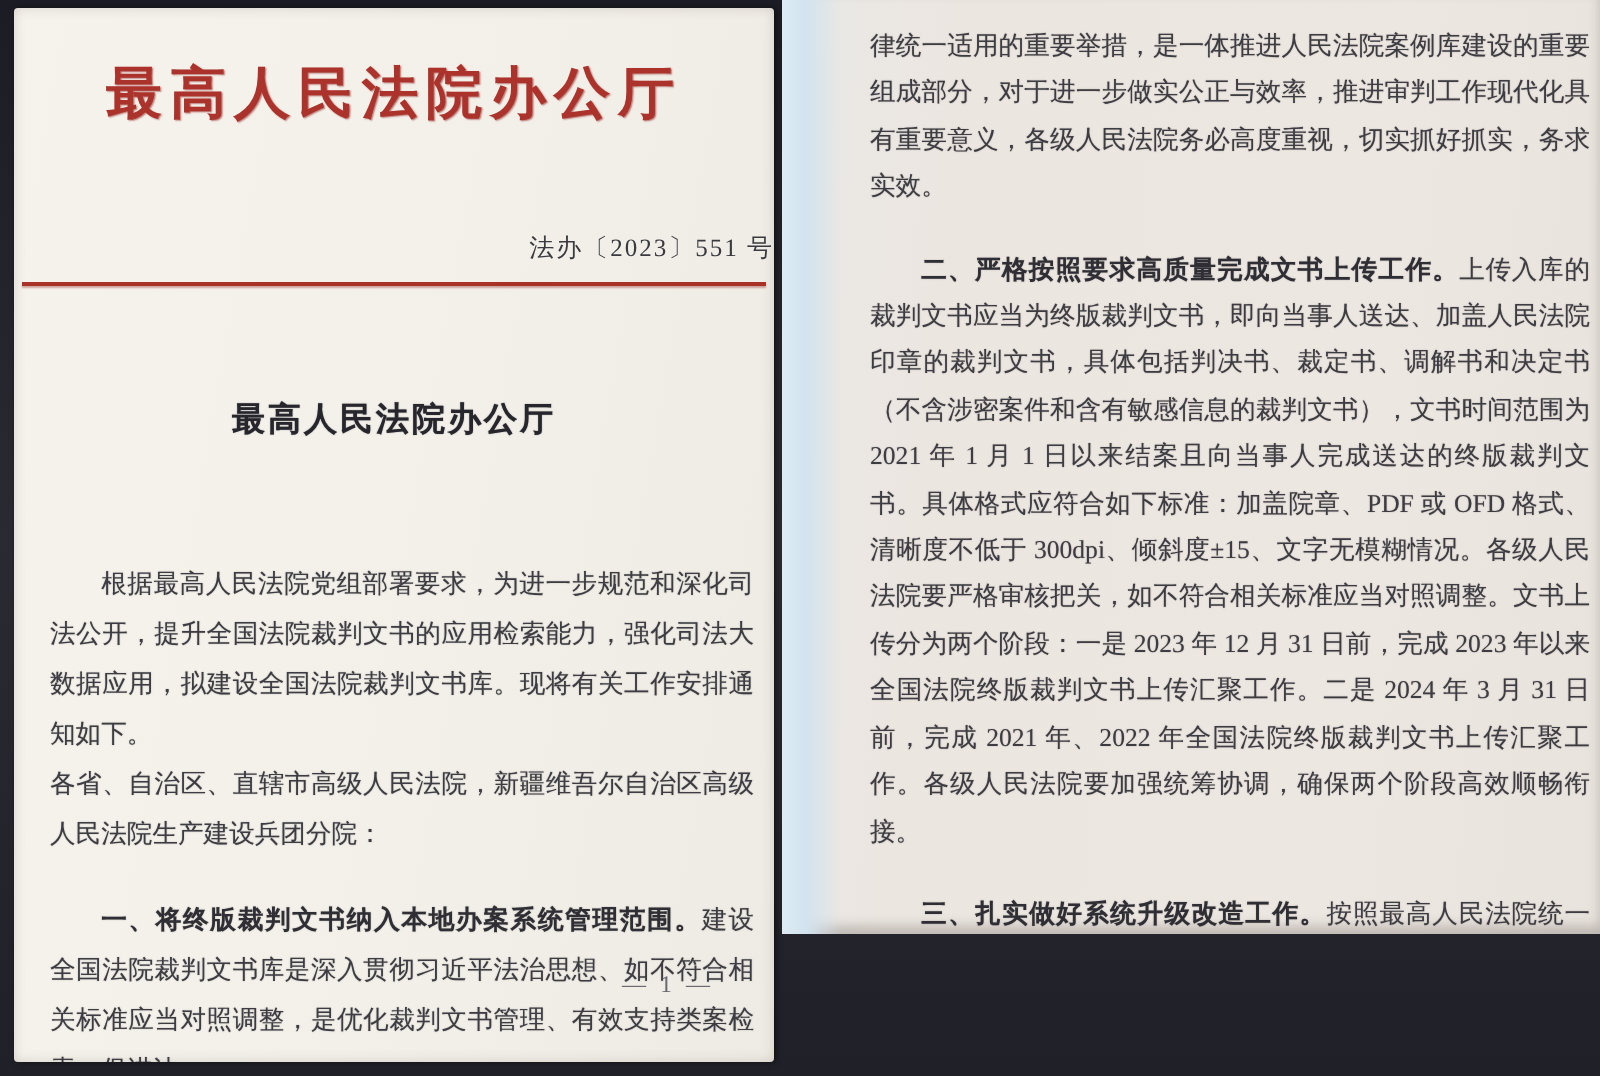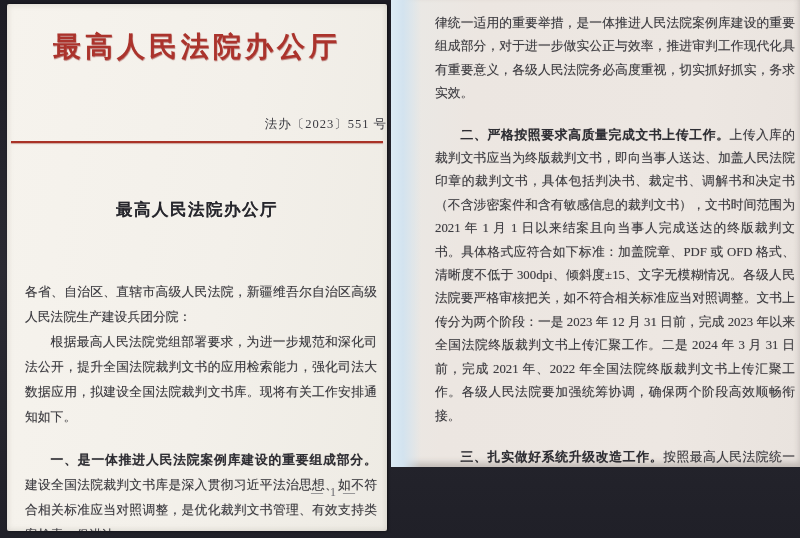--- a/index.html
+++ b/index.html
@@ -129,23 +129,23 @@
 <div class="stage">
 
   <div class="page page-left">
     <div class="red-header">最高人民法院办公厅</div>
     <div class="doc-number">法办〔2023〕551 号</div>
     <div class="red-rule"></div>
     <div class="doc-title">
       <div>最高人民法院办公厅</div>
     </div>
     <div class="body body-left">
+      <p class="para indent"><span>根据最高人民法院党组部署要求，为进一步规范和深化司法公开，提升全国法院裁判文书的应用检索能力，强化司法大数据应用，拟建设全国法院裁判文书库。现将有关工作安排通知如下。</span></p>
       <p class="para"><span>各省、自治区、直辖市高级人民法院，新疆维吾尔自治区高级人民法院生产建设兵团分院：</span></p>
-      <p class="para indent"><span>根据最高人民法院党组部署要求，为进一步规范和深化司法公开，提升全国法院裁判文书的应用检索能力，强化司法大数据应用，拟建设全国法院裁判文书库。现将有关工作安排通知如下。</span></p>
-      <p class="para indent sect"><span class="run-bold">一、是一体推进人民法院案例库建设的重要组成部分。</span><span>建设全国法院裁判文书库是深入贯彻习近平法治思想、如不符合相关标准应当对照调整，是优化裁判文书管理、有效支持类案检索、促进法</span></p>
+      <p class="para indent sect"><span class="run-bold">一、将终版裁判文书纳入本地办案系统管理范围。</span><span>建设全国法院裁判文书库是深入贯彻习近平法治思想、如不符合相关标准应当对照调整，是优化裁判文书管理、有效支持类案检索、促进法</span></p>
     </div>
     <div class="pagenum pagenum-left">— 1 —</div>
   </div>
 
   <div class="page page-right">
     <div class="edge-strip"></div>
     <div class="body body-right">
       <p class="para"><span>律统一适用的重要举措，是一体推进人民法院案例库建设的重要组成部分，对于进一步做实公正与效率，推进审判工作现代化具有重要意义，各级人民法院务必高度重视，切实抓好抓实，务求实效。</span></p>
       <p class="para indent sect"><span class="run-bold">二、严格按照要求高质量完成文书上传工作。</span><span>上传入库的裁判文书应当为终版裁判文书，即向当事人送达、加盖人民法院印章的裁判文书，具体包括判决书、裁定书、调解书和决定书（不含涉密案件和含有敏感信息的裁判文书），文书时间范围为 2021 年 1 月 1 日以来结案且向当事人完成送达的终版裁判文书。具体格式应符合如下标准：加盖院章、PDF 或 OFD 格式、清晰度不低于 300dpi、倾斜度±15、文字无模糊情况。各级人民法院要严格审核把关，如不符合相关标准应当对照调整。文书上传分为两个阶段：一是 2023 年 12 月 31 日前，完成 2023 年以来全国法院终版裁判文书上传汇聚工作。二是 2024 年 3 月 31 日前，完成 2021 年、2022 年全国法院终版裁判文书上传汇聚工作。各级人民法院要加强统筹协调，确保两个阶段高效顺畅衔接。</span></p>
       <p class="para indent sect"><span class="run-bold">三、扎实做好系统升级改造工作。</span><span>按照最高人民法院统一部署，加快推进办案系统改造升级。要认真对照《人民法院数据管理和服务技术规范：数据汇集》、《基础信息数据结构规范》表 91 文书信息部分（上述文件可在“人民法院大数据管理和服务平台—管理中心—平台管理—文件通知—通知”中下载使用）修改内容，将终版裁判文书纳入本地办案系统管理范围，新增“是否终版裁判文</span></p>

